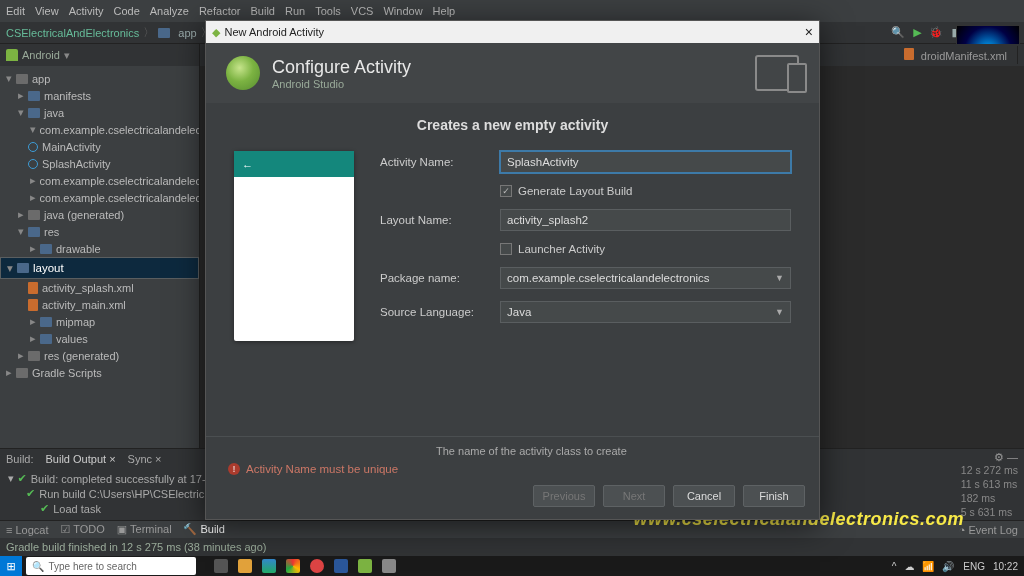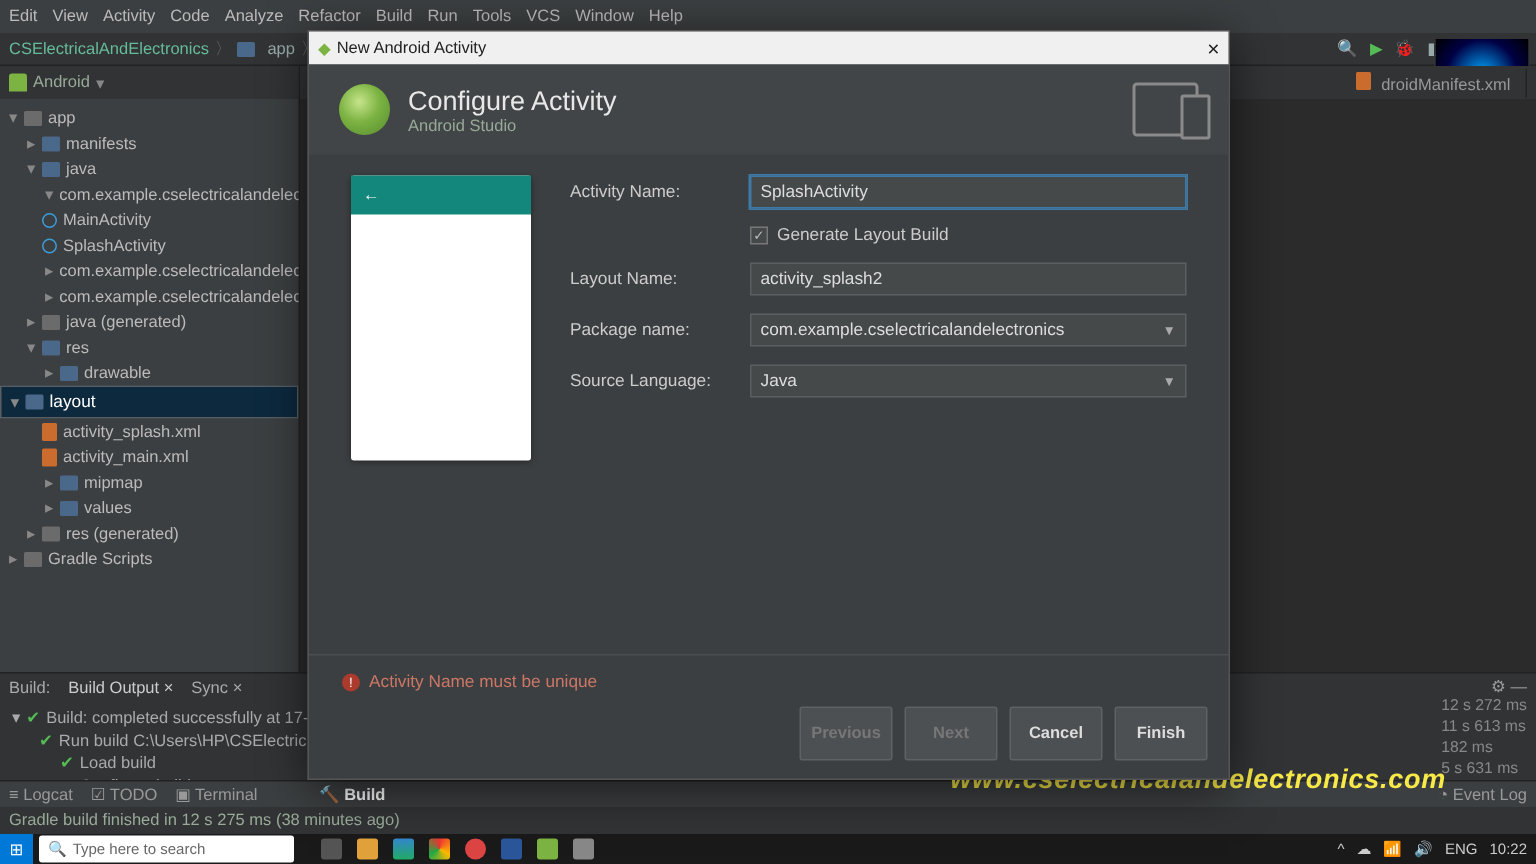--- a/index.html
+++ b/index.html
@@ -42,21 +42,21 @@
   
   .btm { position:absolute; left:0; right:0; bottom:20px; height:108px; background:#313335; border-top:1px solid #222; }
   .btm-hdr { height:20px; display:flex; align-items:center; padding:0 6px; gap:12px; color:#aaa; font-size:11px; }
   .btm-hdr .tab { color:#ccc; }
   .btm-body { padding:2px 6px; font-size:11px; }
   .brow { display:flex; align-items:center; height:15px; color:#aaa; gap:4px; }
   .chk { color:#5b5; }
   .btm-rt { position:absolute; right:6px; top:14px; font-size:10.5px; color:#888; text-align:left; line-height:14px; }
   .btm-gear { position:absolute; right:6px; top:2px; color:#999; }
   .tools2 { height:18px; display:flex; align-items:center; padding:0 6px; gap:12px; background:#3c3f41; color:#999; font-size:11px; border-top:1px solid #222; }
-  .tools2 .on { color:#fff; font-weight:bold;margin-left:29px; }
+  .tools2 .on { color:#fff; font-weight:normal; }
   .statusline { height:18px; background:#313335; color:#9a9; padding:0 6px; display:flex; align-items:center; font-size:11px; }
 
   .taskbar { position:absolute; left:0; right:0; bottom:0; height:20px; background:#1a1a1a; display:flex; align-items:center; }
   .winbtn { width:22px; height:20px; background:#0078d7; display:flex; align-items:center; justify-content:center; color:#fff; }
   .searchbox { height:18px; width:170px; background:#fff; border-radius:2px; margin-left:4px; display:flex; align-items:center; padding:0 6px; color:#666; font-size:10px; gap:4px; }
   .tb-icons { display:flex; gap:10px; margin-left:18px; }
   .tb-ico { width:14px; height:14px; border-radius:2px; }
   .sysrt { margin-left:auto; display:flex; align-items:center; gap:8px; color:#ccc; font-size:10px; padding-right:6px; }
 
   
@@ -90,22 +90,22 @@
     padding:0 6px; display:flex; align-items:center; font-size:11.5px; }
   .sel .caret { margin-left:auto; font-size:9px; color:#aaa; }
   .cbrow { display:flex; align-items:center; margin:4px 0 12px 120px; gap:6px; color:#ccc; font-size:11.5px; }
   .cb { width:12px; height:12px; border:1px solid #777; background:#45494a; display:flex; align-items:center; justify-content:center; font-size:9px; color:#bbb; }
 
   .dlg-ftr { position:absolute; bottom:0; left:0; right:0; padding:8px 14px 12px; border-top:1px solid #4b4f51; }
   .hint { color:#aaa; font-size:11px; margin-bottom:6px; margin-left:216px; }
   .err { color:#cc7766; font-size:11.5px; display:flex; align-items:center; gap:6px; margin:4px 0 10px 8px; }
   .err-ico { width:12px; height:12px; border-radius:50%; background:#aa3b2d; color:#fff; font-size:9px; display:flex; align-items:center; justify-content:center; }
   .btns { display:flex; gap:8px; justify-content:flex-end; }
-  .btn { min-width:62px; height:36px; background:#4c5052; border:1px solid #5e6264; color:#ddd;
-    display:flex; align-items:center; justify-content:center; font-size:11px; border-radius:2px;font-weight:bold; }
+  .btn { min-width:62px; height:22px; background:#4c5052; border:1px solid #5e6264; color:#ddd;
+    display:flex; align-items:center; justify-content:center; font-size:11px; border-radius:2px; }
   .btn.dis { color:#777; }
 </style>
 </head>
 <body>
 
 <div class="menubar">
   <span>Edit</span>
   <span>View</span>
   <span>Activity</span>
   <span>Code</span>
@@ -265,21 +265,21 @@
         <span>Build: completed successfully at 17-...</span>
       </div>
       <div class="brow" style="padding-left: 16px;">
         <span></span>
         <span class="chk">✔</span>
         <span>Run build C:\Users\HP\CSElectric...</span>
       </div>
       <div class="brow" style="padding-left: 30px;">
         <span></span>
         <span class="chk">✔</span>
-        <span>Load build</span>
+        <span>Load task</span>
       </div>
       <div class="brow" style="padding-left: 30px;">
         <span></span>
         <span class="chk">✔</span>
         <span>Configure build</span>
       </div>
       <div class="brow" style="padding-left: 30px;">
         <span></span>
         <span class="chk">✔</span>
         <span>Calculate task graph</span>
@@ -340,57 +340,63 @@
   </div>
   <div class="dlg-hdr">
     <div class="as-ico"></div>
     <div>
       <h1>Configure Activity</h1>
       <div class="sub">Android Studio</div>
     </div>
     <div class="dev-ico"></div>
   </div>
   <div class="dlg-body">
+    <h2>Creates a new empty activity</h2>
     <div class="formrow">
       <div class="preview">
         <div class="bar">
             <span>←</span>
           </div>
       </div>
       <div class="fields">
         <div class="fld">
           <label>Activity Name:</label>
           <input class="txt focus" value="SplashActivity" style="">
         </div>
         <div class="cbrow">
           <span class="cb">✓</span>
           <span>Generate Layout Build</span>
         </div>
         <div class="fld">
           <label>Layout Name:</label>
           <input class="txt" value="activity_splash2" style="">
+        </div>
+        <div class="cbrow">
+          <span class="cb"></span>
+          <span>Launcher Activity</span>
         </div>
         <div class="fld">
           <label>Package name:</label>
           <div class="sel">
             <span>com.example.cselectricalandelectronics</span>
             <span class="caret">▼</span>
           </div>
         </div>
         <div class="fld">
           <label>Source Language:</label>
           <div class="sel">
             <span>Java</span>
             <span class="caret">▼</span>
           </div>
         </div>
       </div>
     </div>
   </div>
   <div class="dlg-ftr">
+    <div class="hint">The name of the activity class to create</div>
     <div class="err">
       <span class="err-ico">!</span>
       <span>Activity Name must be unique</span>
     </div>
     <div class="btns">
       <div class="btn dis">Previous</div>
       <div class="btn dis">Next</div>
       <div class="btn">Cancel</div>
       <div class="btn">Finish</div>
     </div>

